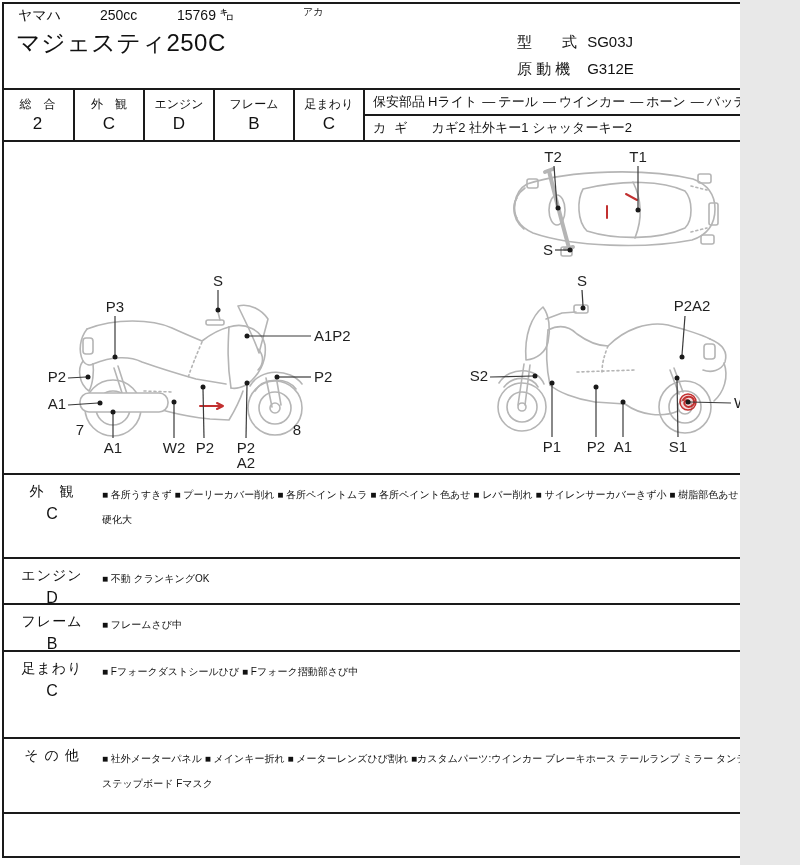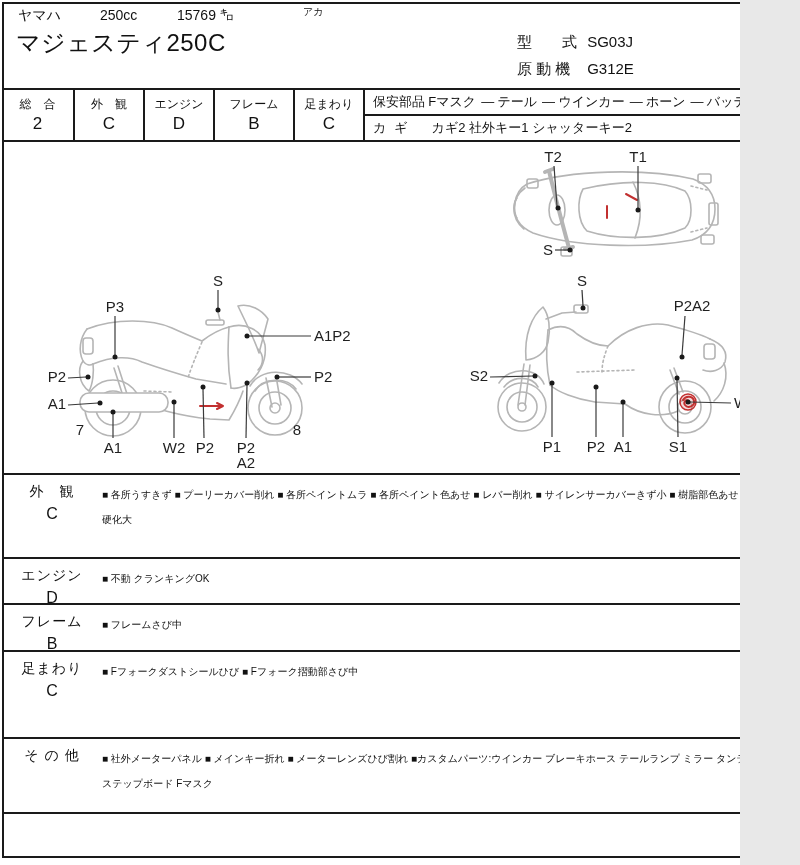--- a/index.html
+++ b/index.html
@@ -82,21 +82,21 @@
       <div class="rl">フレーム</div>
       <div class="rv">B</div>
     </div>
     <div class="rcell" style="width:70px;">
       <div class="rl">足まわり</div>
       <div class="rv">C</div>
     </div>
     <div id="safety-cell">
       <div id="safety-top">
         <span>保安部品</span>
-        <span class="sp-item"><span>Fマスク</span><span class="v">—</span></span>
+        <span class="sp-item"><span>Hライト</span><span class="v">—</span></span>
         <span class="sp-item"><span>テール</span><span class="v">—</span></span>
         <span class="sp-item"><span>ウインカー</span><span class="v">—</span></span>
         <span class="sp-item"><span>ホーン</span><span class="v">—</span></span>
         <span class="sp-item"><span>バッテリー</span><span class="v red-x">✖</span></span>
       </div>
       <div id="safety-bottom">
         <span id="key-label">カギ</span>
         <span>カギ2 社外キー1 シャッターキー2</span>
       </div>
     </div>

